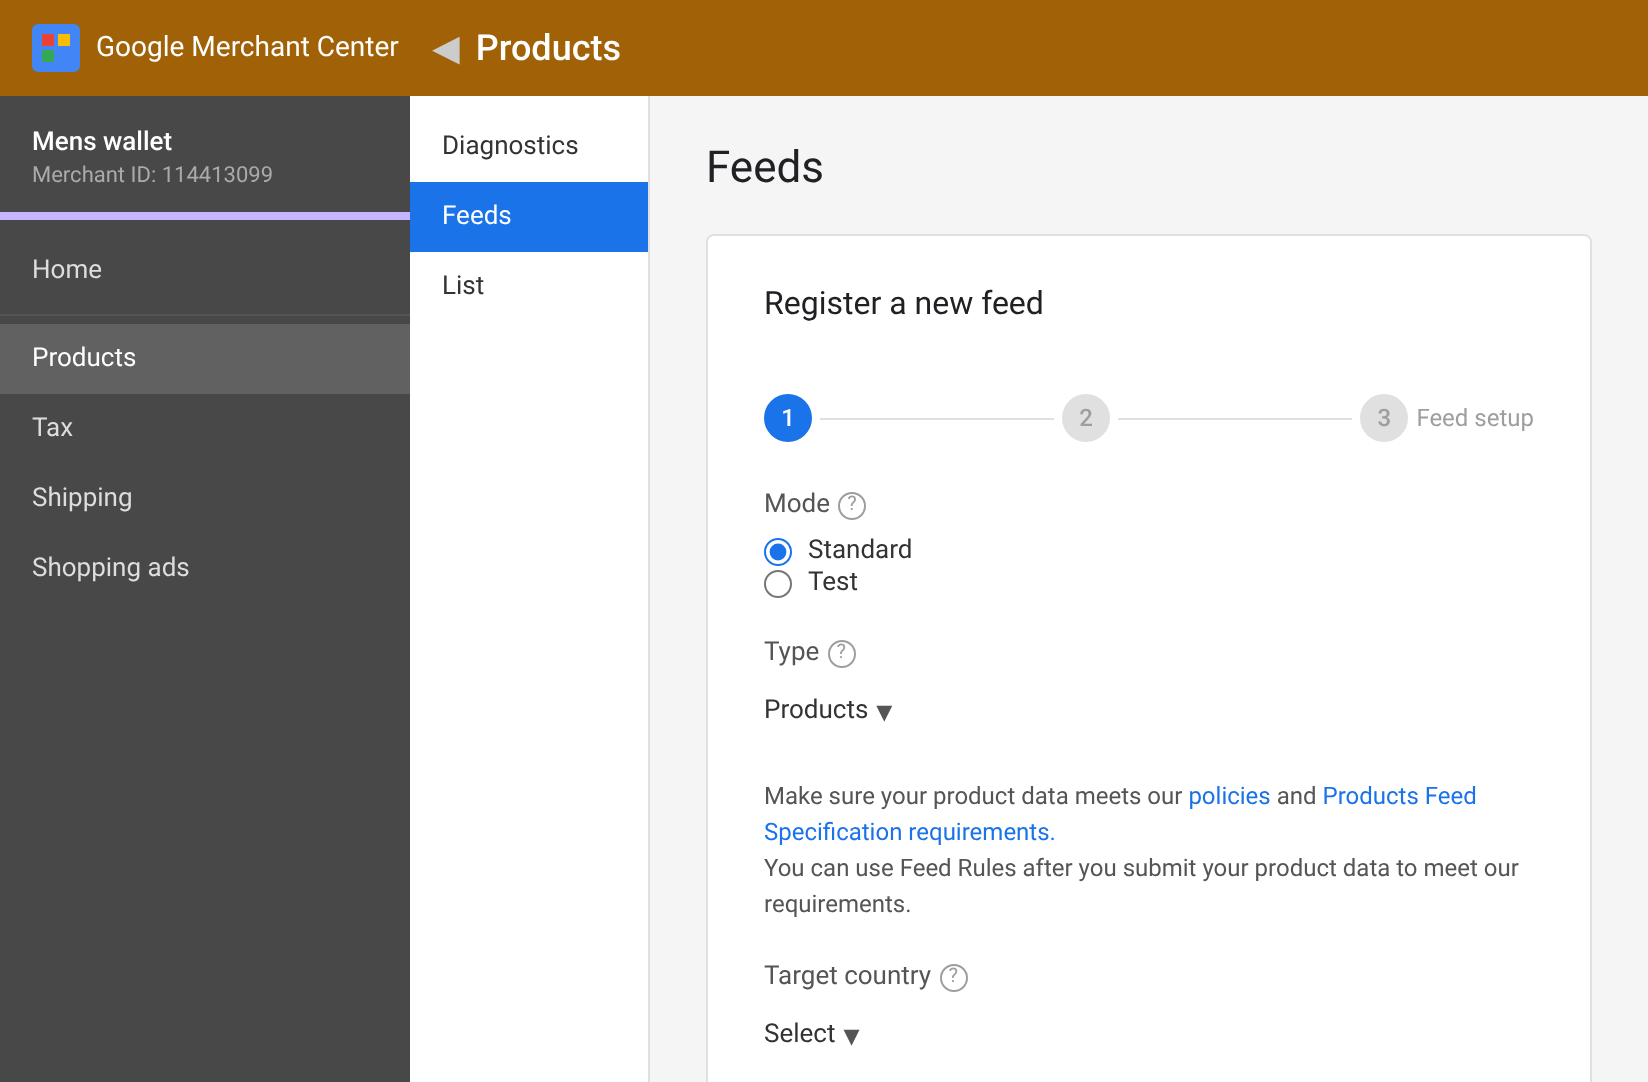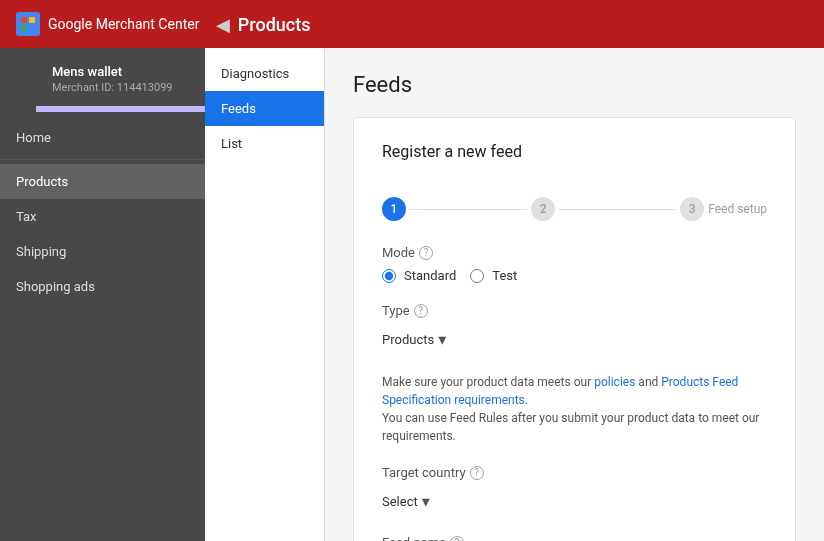--- a/index.html
+++ b/index.html
@@ -1,20 +1,20 @@
 <!DOCTYPE html>
 <html><head>
   <meta charset="utf-8">
   <style>
     * { box-sizing: border-box; margin: 0; padding: 0; }
     body { font-family: Roboto, Arial, sans-serif; font-size: 13px; color: #333; display: flex; flex-direction: column; height: 541px; width: 824px; overflow: hidden; }
 
     
     .topbar {
-      background: #b91c1c;
+      background: #a16207;
       height: 48px;
       display: flex;
       align-items: center;
       padding: 0 16px;
       flex-shrink: 0;
     }
     .topbar-logo {
       display: flex;
       align-items: center;
       gap: 8px;
@@ -54,22 +54,21 @@
     .sidebar {
       width: 205px;
       background: #484848;
       flex-shrink: 0;
       display: flex;
       flex-direction: column;
       overflow-y: auto;
     }
     .sidebar-account {
       padding: 16px 16px 12px;
-      border-bottom: 6px solid #c4b5fd;
-      margin-left: 36px;
+      border-bottom: 4px solid #c4b5fd;
     }
     .sidebar-account-name {
       color: #fff;
       font-size: 13px;
       font-weight: 500;
     }
     .sidebar-account-id {
       color: #aaa;
       font-size: 11px;
       margin-top: 2px;
@@ -205,22 +204,22 @@
       justify-content: center;
       font-size: 10px;
       color: #9e9e9e;
       cursor: pointer;
       flex-shrink: 0;
     }
 
     
     .radio-group {
       display: flex;
-      flex-direction: row;
-      gap: 14px;
+      flex-direction: column;
+      gap: 1px;
     }
     .radio-item {
       display: flex;
       align-items: center;
       gap: 8px;
       cursor: pointer;
     }
     .radio-item input[type="radio"] {
       accent-color: #1a73e8;
       width: 14px;

